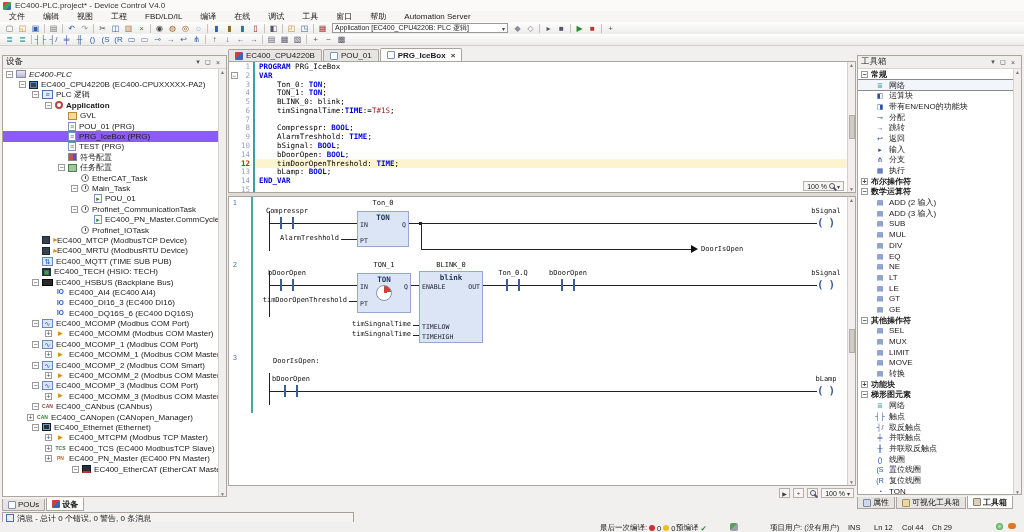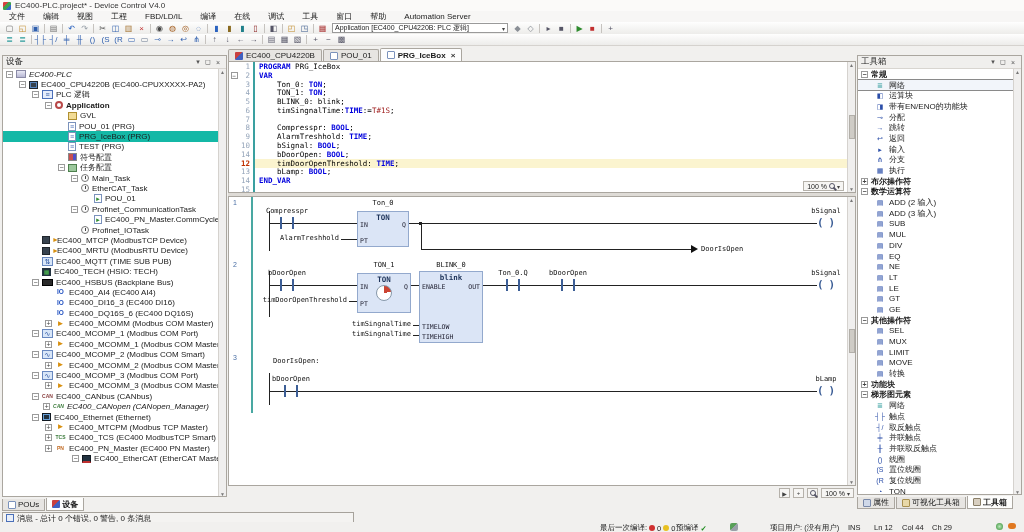--- a/index.html
+++ b/index.html
@@ -19,21 +19,21 @@
   #app-combo .carat{color:#444;font-size:6px}
   
   .panelbox{border:1px solid #aaa69f;background:#fff}
   .phead{height:13px;background:#f0efed;border-bottom:1px solid #d8d5d0;display:flex;align-items:center;padding:0 3px;font-size:8.5px}
   .phead .sp{flex:1}
   .pbtn{width:10px;text-align:center;color:#555;font-size:7px}
   
   #dev-panel{left:2px;top:55px;width:225px;height:442px;overflow:hidden}
   #dev-tree{position:relative;height:428px;overflow:hidden;background:#fff}
   .trow{display:flex;align-items:center;height:10.4px;font-size:8px;white-space:nowrap;overflow:hidden}
-  .trow.sel{background:#14b8a6}
+  .trow.sel{background:#8b5cf6}
   .exp{width:7px;height:7px;border:1px solid #9a9a9a;background:#fff;font-size:7px;line-height:5px;text-align:center;margin-right:3px;flex:none;color:#444}
   .exps{width:10px;flex:none}
   .di{width:11px;height:9px;margin-right:3px;display:inline-flex;align-items:center;justify-content:center;font-size:7px;flex:none;line-height:1}
   .di-project{background:linear-gradient(#e9e9f5,#b7b7d3);border:1px solid #8a8aa6;width:10px;height:8px}
   .di-plc{background:#37424e;border:1px solid #20262c;box-shadow:inset 0 0 0 1px #5a87c0;width:9px;height:8px}
   .di-plclogic{background:#e4ecfb;border:1px solid #4a6fb8;color:#2b54a0}
   .di-app{border:2px solid #b84848;border-radius:50%;width:8px;height:8px;background:#fff}
   .di-gvl{background:#f2dc96;border:1px solid #b09030;width:9px;height:8px}
   .di-lib{background:linear-gradient(#4a72c8,#2a52a8);border:1px solid #1a3a80;box-shadow:inset 0 -2px 0 #d8b040;width:9px;height:9px}
   .di-pou{background:#fff;border:1px solid #7a92bc;color:#4a6fb8;width:8px;height:9px}
@@ -288,29 +288,29 @@
         <span class="exps"></span>
         <span class="di di-sym"></span>
         <span>符号配置</span>
       </div>
       <div class="trow" style="padding-left: 55px;">
         <span class="exp">−</span>
         <span class="di di-taskcfg"></span>
         <span>任务配置</span>
       </div>
       <div class="trow" style="padding-left: 68px;">
+        <span class="exps"></span>
+        <span class="di di-clock"></span>
+        <span>EtherCAT_Task</span>
+      </div>
+      <div class="trow" style="padding-left: 68px;">
         <span class="exp">−</span>
         <span class="di di-clock"></span>
         <span>Main_Task</span>
       </div>
-      <div class="trow" style="padding-left: 68px;">
-        <span class="exps"></span>
-        <span class="di di-clock"></span>
-        <span>EtherCAT_Task</span>
-      </div>
       <div class="trow" style="padding-left: 81px;">
         <span class="exps"></span>
         <span class="di di-pouref">▸</span>
         <span>POU_01</span>
       </div>
       <div class="trow" style="padding-left: 68px;">
         <span class="exp">−</span>
         <span class="di di-clock"></span>
         <span>Profinet_CommunicationTask</span>
       </div>
@@ -357,20 +357,25 @@
       <div class="trow" style="padding-left: 42px;">
         <span class="exps"></span>
         <span class="di di-io">IO</span>
         <span>EC400_DI16_3 (EC400 DI16)</span>
       </div>
       <div class="trow" style="padding-left: 42px;">
         <span class="exps"></span>
         <span class="di di-io">IO</span>
         <span>EC400_DQ16S_6 (EC400 DQ16S)</span>
       </div>
+      <div class="trow" style="padding-left: 29px;">
+        <span class="exp">−</span>
+        <span class="di di-mport">∿</span>
+        <span>EC400_MCOMP (Modbus COM Port)</span>
+      </div>
       <div class="trow" style="padding-left: 42px;">
         <span class="exp">+</span>
         <span class="di di-mmaster">►</span>
         <span>EC400_MCOMM (Modbus COM Master)</span>
       </div>
       <div class="trow" style="padding-left: 29px;">
         <span class="exp">−</span>
         <span class="di di-mport">∿</span>
         <span>EC400_MCOMP_1 (Modbus COM Port)</span>
       </div>
@@ -397,39 +402,39 @@
       <div class="trow" style="padding-left: 42px;">
         <span class="exp">+</span>
         <span class="di di-mmaster">►</span>
         <span>EC400_MCOMM_3 (Modbus COM Master)</span>
       </div>
       <div class="trow" style="padding-left: 29px;">
         <span class="exp">−</span>
         <span class="di di-canbus">CAN</span>
         <span>EC400_CANbus (CANbus)</span>
       </div>
-      <div class="trow" style="padding-left: 40px; font-style: italic;">
+      <div class="trow" style="padding-left: 24px;">
         <span class="exp">+</span>
         <span class="di di-canopen">CAN</span>
         <span>EC400_CANopen (CANopen_Manager)</span>
       </div>
       <div class="trow" style="padding-left: 29px;">
         <span class="exp">−</span>
         <span class="di di-eth"></span>
         <span>EC400_Ethernet (Ethernet)</span>
       </div>
       <div class="trow" style="padding-left: 42px;">
         <span class="exp">+</span>
         <span class="di di-mmaster">►</span>
         <span>EC400_MTCPM (Modbus TCP Master)</span>
       </div>
       <div class="trow" style="padding-left: 42px;">
         <span class="exp">+</span>
         <span class="di di-tcs">TCS</span>
-        <span>EC400_TCS (EC400 ModbusTCP Smart)</span>
+        <span>EC400_TCS (EC400 ModbusTCP Slave)</span>
       </div>
       <div class="trow" style="padding-left: 42px;">
         <span class="exp">+</span>
         <span class="di di-pn">PN</span>
         <span>EC400_PN_Master (EC400 PN Master)</span>
       </div>
       <div class="trow" style="padding-left: 19px; justify-content: flex-end;">
         <span class="exp">−</span>
         <span class="di di-ecat"></span>
         <span>EC400_EtherCAT (EtherCAT Master)</span>

